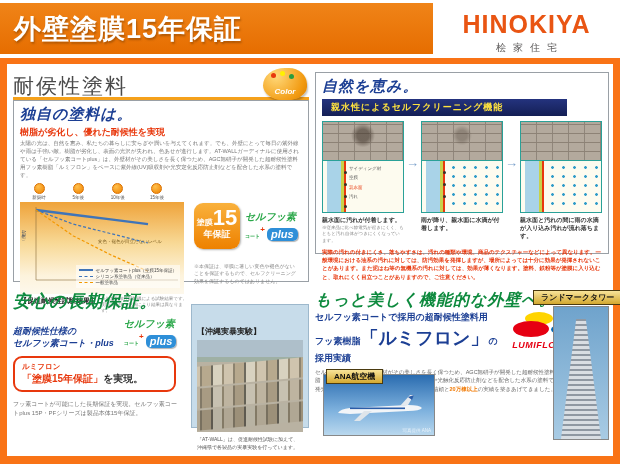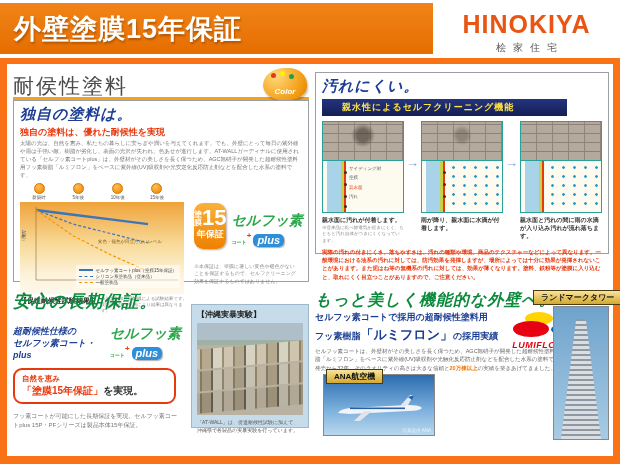--- a/index.html
+++ b/index.html
@@ -79,31 +79,31 @@
 
   .badge-col { width:112px; padding-left:6px; padding-top:20px; }
   .badge-wrap { display:flex; align-items:center; }
   .badge15 { width:46px; height:46px; border-radius:9px; color:#fff; text-align:center;
     background:linear-gradient(#f9b13c,#ee8100); box-shadow:1px 1px 2px rgba(0,0,0,.3); padding-top:4px; }
   .badge15 .row1 { display:flex; justify-content:center; align-items:flex-end; line-height:1; }
   .badge15 .b-top { font-size:8px; font-weight:bold; margin-bottom:2px; }
   .badge15 .b-num { font-size:22px; font-weight:bold; }
   .badge15 .b-bot { font-size:9px; font-weight:bold; line-height:1.2; }
   .coat-logo { margin-left:5px; white-space:nowrap; }
-  .coat-main { font-size:14px; font-weight:bold; font-style:italic; color:#2ba84a;
-    text-shadow:0 0 2px #fff,0 0 2px #fff;margin-top:8px; }
+  .coat-main { font-size:10px; font-weight:bold; font-style:italic; color:#2ba84a;
+    text-shadow:0 0 2px #fff,0 0 2px #fff; }
   .coat-sub { font-size:5px; color:#2ba84a; font-weight:bold; }
   .coat-plus { font-size:11px; font-weight:bold; font-style:italic; color:#fff; background:#2e8fd8;
     border-radius:5px; padding:0 4px 1px; margin-left:2px; box-shadow:1px 1px 1px rgba(0,0,0,.3); }
   .coat-plusmark { color:#e8380d; font-weight:bold; font-size:8px; vertical-align:super; }
   .note-small { margin-top:14px; font-size:5px; color:#888; line-height:1.5; }
 
   
   .banner { margin-top:3px; background:linear-gradient(#24337e,#141f55); color:#ffe33f;
-    font-size:9px; font-weight:bold; padding:2px 20px; letter-spacing:1px; width:245px; }
+    font-size:9px; font-weight:bold; padding:2px 9px; letter-spacing:1px; width:245px; }
   .panels { display:flex; align-items:flex-start; margin-top:5px; }
   .panel { width:82px; }
   .arrow { font-size:13px; color:#7fa3cc; padding:34px 2px 0; font-weight:bold; }
   .brick { height:40px; border:1px solid #2aa198; background-color:#b3a99d;
     background-image:
       radial-gradient(circle at 50% 35%, rgba(60,48,38,.55) 0 6px, transparent 12px),
       repeating-linear-gradient(0deg, transparent 0 8px, #8d8276 8px 9px),
       repeating-linear-gradient(90deg, transparent 0 15px, rgba(120,110,100,.6) 15px 16px); }
   .brick.mid { background-image:
       radial-gradient(circle at 50% 35%, rgba(60,48,38,.3) 0 5px, transparent 10px),
@@ -136,33 +136,33 @@
   .q3-left { width:168px; }
   .spec { font-size:9px; font-weight:bold; color:#1c3f94; line-height:1.35;font-style:italic; }
   .spec-row { display:flex; align-items:flex-end; }
   .redbox { border:2px solid #e8380d; border-radius:9px; padding:4px 7px; margin-top:7px; width:163px; }
   .redbox .rb-small { font-size:7.5px; color:#e8380d; font-weight:bold; }
   .redbox .rb-line { font-size:10px; font-weight:bold; white-space:nowrap; }
   .redbox .rb-red { color:#e8380d; }
   .redbox .rb-blk { color:#333; }
   .q3-body { font-size:6px; color:#777; line-height:1.5; margin-top:8px; }
   .oki { position:absolute; left:178px; top:14px; width:118px; height:124px;
-    background:#c7dcea; border:1px solid #9db8cc; padding:4px 5px; }
+    background:#c7dcea; border:1px solid #9db8cc; padding:21px 5px; }
   .oki-label { font-size:8px; font-weight:bold; color:#222; }
   .oki-photo { position:relative; margin-top:3px; height:92px; overflow:hidden;
     background:linear-gradient(#aebfca 0 18%, #9fb0a4 18% 24%, #b9b2a2 24%); }
   .oki-row { position:absolute; left:-6px; right:-6px; height:20px; transform:skewY(-5deg);
     background:repeating-linear-gradient(90deg,#cfc4ae 0 9px,#8d8470 9px 11px,#b7a98e 11px 20px,#6e6a5e 20px 22px,#d8d2c0 22px 31px,#9a8f78 31px 33px); }
   .or1{top:22px}.or2{top:44px;filter:brightness(.92)}.or3{top:66px;filter:brightness(.85)}
   .oki-cap { font-size:5px; color:#555; line-height:1.5; margin-top:4px; }
 
   
   .q4 .green-head { font-size:16px; }
   .lumi-sub { font-size:9px; font-weight:bold; color:#1c3f94; line-height:1.5; margin-top:0; width:185px; }
-  .lumi-big { font-size:13px; }
+  .lumi-big { font-size:18px; }
   .lumi-logo { position:absolute; left:188px; top:22px; width:76px; height:40px; }
   .lumi-logo .el { position:absolute; border-radius:50%; }
   .el-y { left:22px; top:0; width:28px; height:13px; background:#ffd400; }
   .el-r { left:10px; top:9px; width:36px; height:16px; background:#e60012; }
   .el-b { left:48px; top:13px; width:18px; height:9px; background:#0068b7; }
   .lumi-word { position:absolute; left:0; top:28px; width:76px; text-align:center;
     font-size:9px; font-weight:bold; font-style:italic; color:#e60012; letter-spacing:.5px; }
   .lumi-body { font-size:5.5px; color:#666; line-height:1.5; margin-top:3px; width:272px; }
   .lumi-em { color:#f07800; font-weight:bold; }
   .gold-label { display:inline-block; background:linear-gradient(#f8e49a,#d3a82f);
@@ -206,21 +206,21 @@
           <span class="sec-title">耐侯性塗料</span>
           <div class="palette">
             <span class="dot d1"></span>
               <span class="dot d2"></span>
               <span class="dot d3"></span>
             <span class="ptxt">Color</span>
           </div>
         </div>
         <div class="box" style="height:182px;">
           <div class="catch">独自の塗料は。</div>
-          <div class="subhead">独自の塗料は、優れた耐候性を実現</div>
+          <div class="subhead">樹脂が劣化し、優れた耐候性を実現</div>
           <p class="tiny">太陽の光は、自然を恵み、私たちの暮らしに安らぎや潤いを与えてくれます。でも、外壁にとって毎日の紫外線や雨は手強い敵。樹脂が劣化し、表面の光沢が失われ、色あせが進行します。AT-WALLガーディナルに使用されている「セルフッ素コートplus」は、外壁材がその美しさを長く保つため、AGC旭硝子が開発した超耐候性塗料用フッ素樹脂「ルミフロン」をベースに紫外線(UV)吸収剤や光安定化反応防止剤などを配合した水系の塗料です。</p>
           <div class="chart-row">
             <div class="chart-col">
               <div class="milestones">
                 <div class="mstone">
                     <div class="mc"></div>
                     <div class="ml">新築時</div>
                   </div>
                 <div class="mstone">
                     <div class="mc"></div>
@@ -279,21 +279,21 @@
                 </div>
               </div>
               <p class="note-small">※本保証は、塗膜に著しい変色や褪色がないことを保証するもので、セルフクリーニング効果を保証するものではありません。</p>
             </div>
           </div>
         </div>
       </section>
 
       <section class="q2">
         <div class="box" style="height:182px;">
-          <div class="catch">汚れにくい。</div>
+          <div class="catch">自然を恵み。</div>
           <div class="banner">親水性によるセルフクリーニング機能</div>
           <div class="panels">
             <div class="panel">
               <div class="brick"></div>
               <div class="diag">
                 <div class="siding"></div>
                 <div class="coat"></div>
                 <div class="hydro"></div>
                 <span class="soil s1"></span>
                   <span class="soil s2"></span>
@@ -347,21 +347,21 @@
               <div class="spec">
                 <div>超耐候性仕様の</div>
                 <div>セルフッ素コート・plus</div>
               </div>
               <div class="coat-logo" style="margin-left:10px;">
                 <div class="coat-main">セルフッ素</div>
                 <span class="coat-sub">コート</span><span class="coat-plusmark">+</span><span class="coat-plus">plus</span>
               </div>
             </div>
             <div class="redbox">
-              <div class="rb-small">自然を恵み</div>
+              <div class="rb-small">ルミフロン</div>
               <div class="rb-line"><span class="rb-red">「塗膜15年保証」</span><span class="rb-blk">を実現。</span></div>
             </div>
             <p class="q3-body">フッ素コートが可能にした長期保証を実現。セルフッ素コートplus 15P・PFシリーズは製品本体15年保証。</p>
           </div>
         </div>
         <div class="oki">
           <div class="oki-label">【沖縄実暴実験】</div>
           <div class="oki-photo">
             <div class="oki-row or1"></div>
               <div class="oki-row or2"></div>

